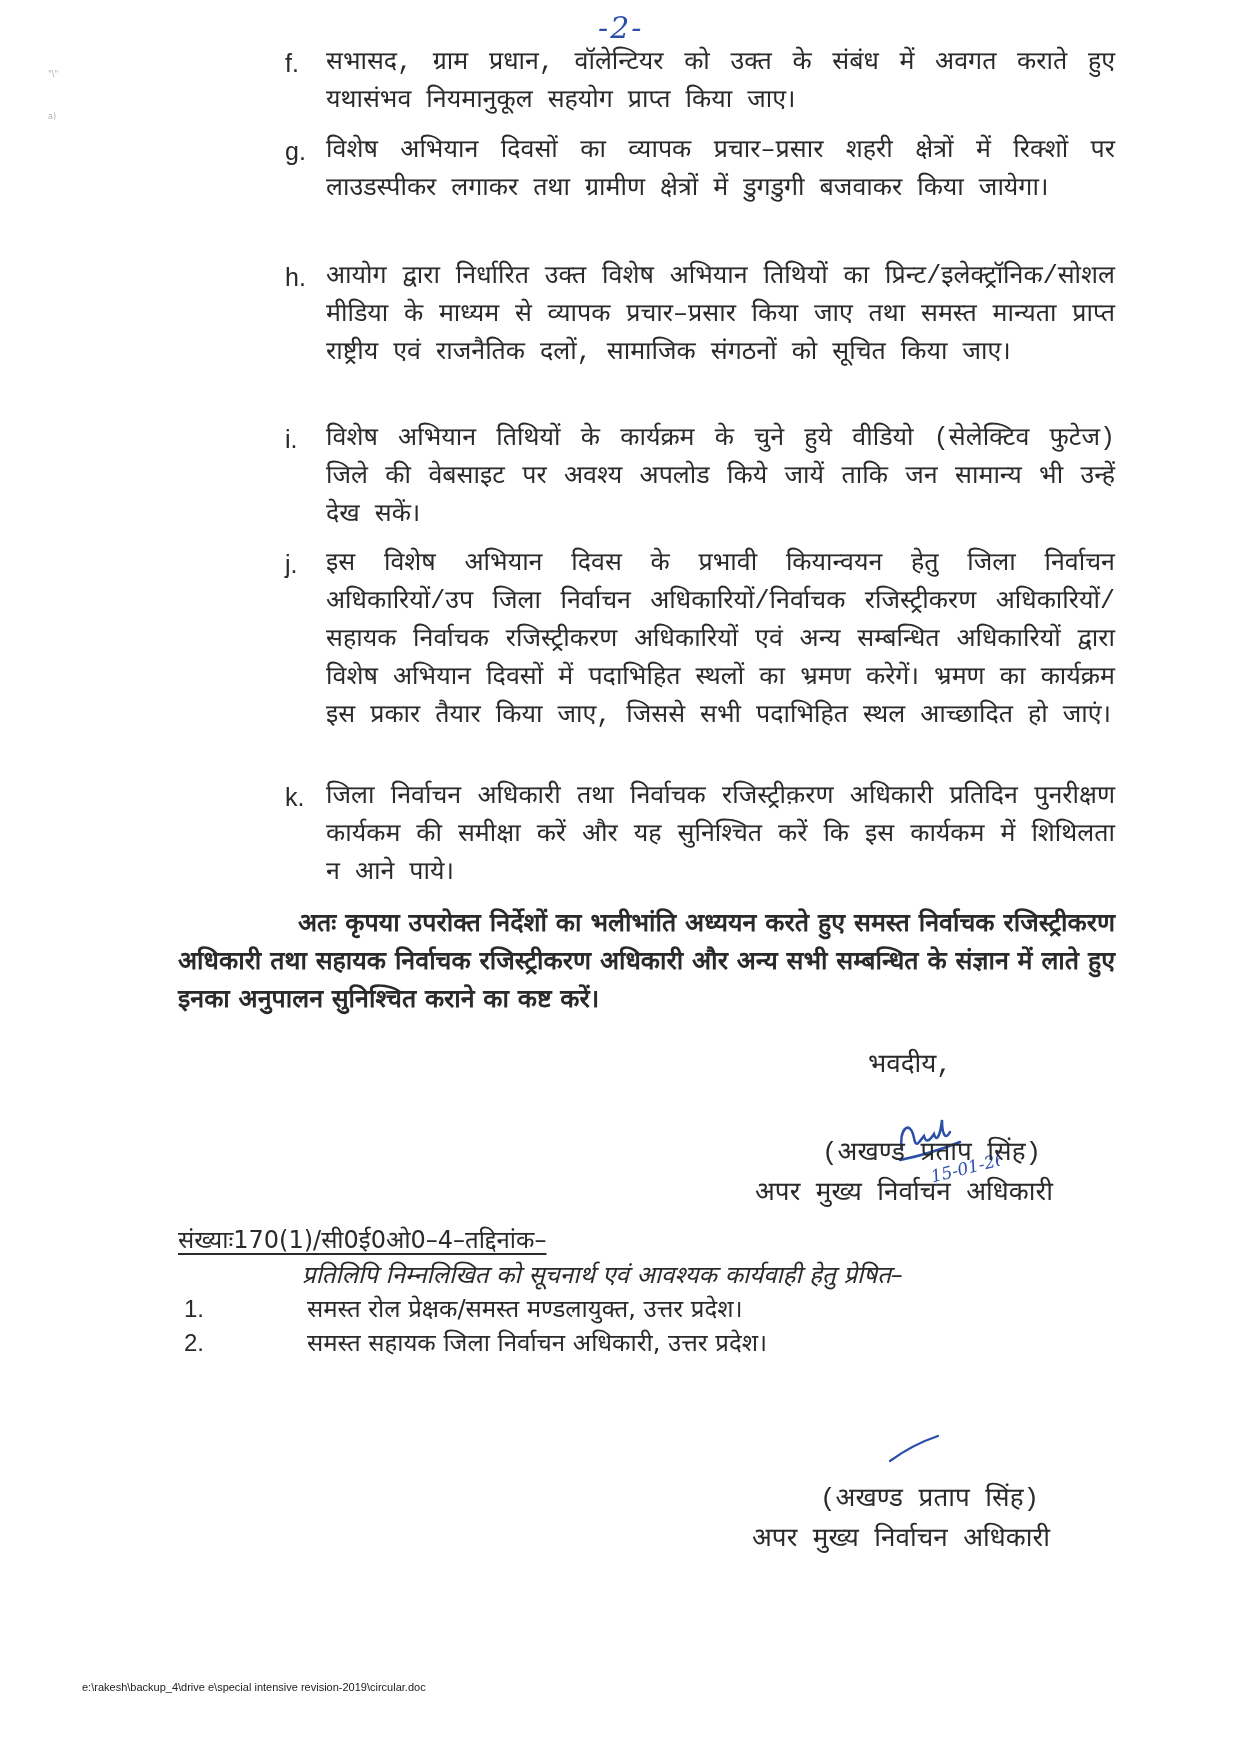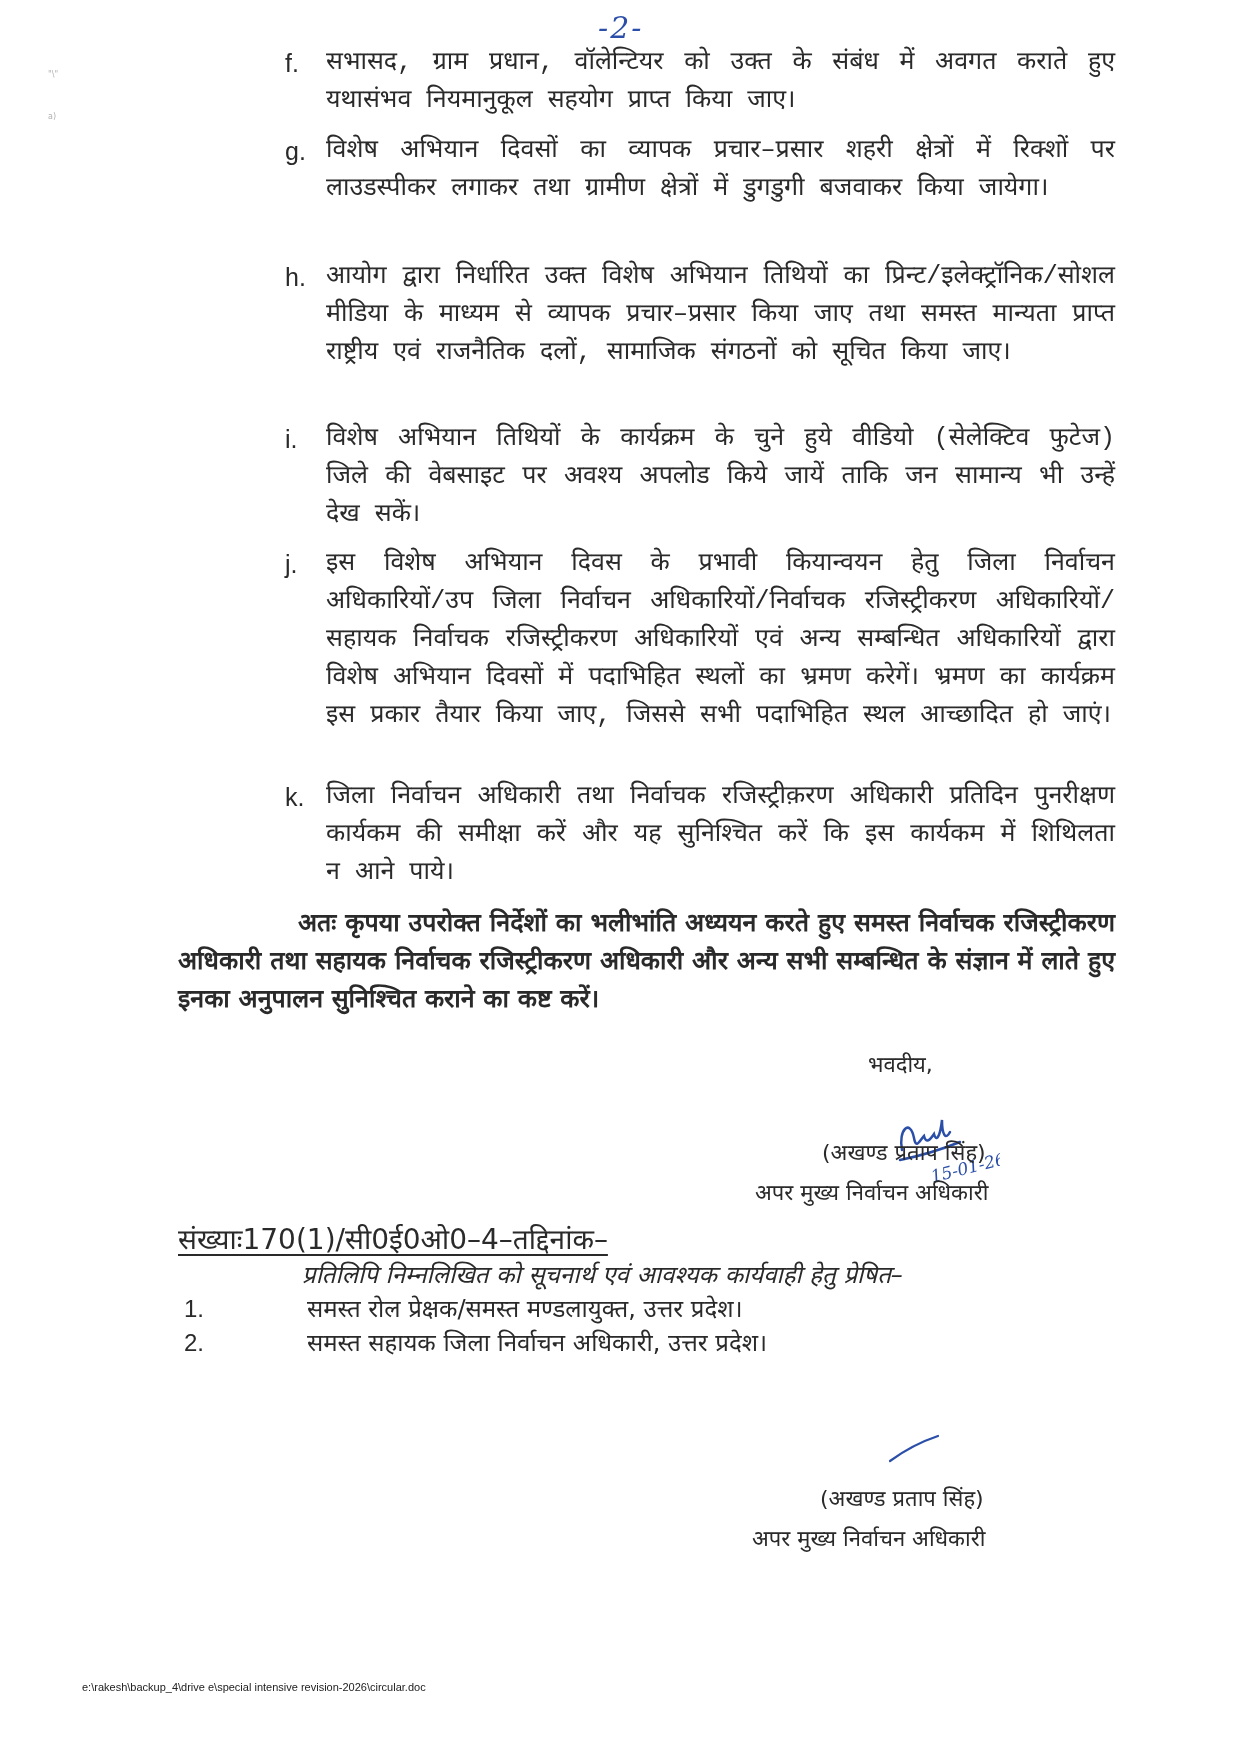--- a/index.html
+++ b/index.html
@@ -6,22 +6,22 @@
   body { width: 1238px; height: 1750px; position: relative; overflow: hidden;
          font-family: "DejaVu Sans", sans-serif; color: #2a2a2a; }
   .page-num { position: absolute; left: 598px; top: 10px; font-family: "DejaVu Serif", serif;
               font-size: 30px; color: #2b4fa8; font-style: italic; letter-spacing: 2px; }
   .margin-mark { position: absolute; left: 48px; font-size: 8px; color: #b0b0b0; }
   .item { position: absolute; left: 285px; width: 830px; font-size: 25px; line-height: 38px; }
   .item .letter { position: absolute; left: 0; top: 0; font-family: "Liberation Sans", sans-serif; }
   .item .text { margin-left: 41px; text-align: justify; font-family: Liberation Mono, monospace; }
   .para { position: absolute; left: 178px; width: 937px; font-size: 25px; line-height: 38px;
           text-align: justify; text-indent: 120px; font-weight: bold; }
-  .right-block { position: absolute; font-size: 22px; line-height: 38px; white-space: nowrap; }
-  .ref { position: absolute; left: 178px; top: 1223px; font-size: 28px; line-height: 34px;
+  .right-block { position: absolute; font-size: 26px; line-height: 38px; white-space: nowrap; font-family: Liberation Mono, monospace; }
+  .ref { position: absolute; left: 178px; top: 1223px; font-size: 24px; line-height: 34px;
          text-decoration: underline; text-underline-offset: 5px; }
   .copy-intro { position: absolute; left: 302px; top: 1258px; font-size: 24px; line-height: 34px; font-style: italic; }
   .copy-item { position: absolute; font-size: 24px; line-height: 34px; }
   .copy-item .num { position: absolute; left: 0; font-family: "Liberation Sans", sans-serif; }
   .copy-item .text { position: absolute; left: 123px; white-space: nowrap; }
   .footer-path { position: absolute; left: 82px; top: 1681px; font-family: "Liberation Sans", sans-serif;
                  font-size: 11px; color: #222; }
   svg.sig { position: absolute; }
 </style>
 </head>
@@ -80,13 +80,13 @@
   <span class="text">समस्त सहायक जिला निर्वाचन अधिकारी, उत्तर प्रदेश।</span>
 </div>
 
 <svg class="sig" style="left:880px;top:1428px" width="70" height="40" viewBox="0 0 70 40">
   <path d="M10 33 C 25 22, 40 14, 58 8" stroke="#2b4fa8" stroke-width="2.2" fill="none" stroke-linecap="round"></path>
 </svg>
 
 <div class="right-block" style="left:820px;top:1480px">(अखण्ड प्रताप सिंह)</div>
 <div class="right-block" style="left:752px;top:1520px">अपर मुख्य निर्वाचन अधिकारी</div>
 
-<div class="footer-path">e:\rakesh\backup_4\drive e\special intensive revision-2026\circular.doc</div>
+<div class="footer-path">e:\rakesh\backup_4\drive e\special intensive revision-2019\circular.doc</div>
 
 </body></html>

